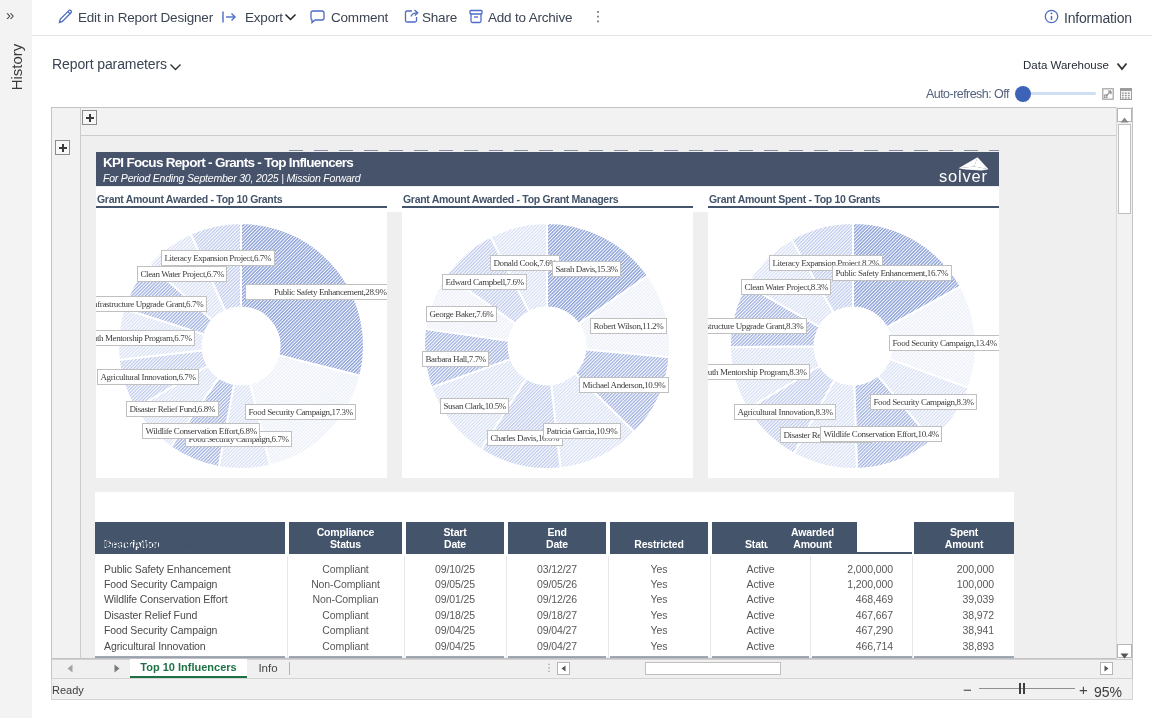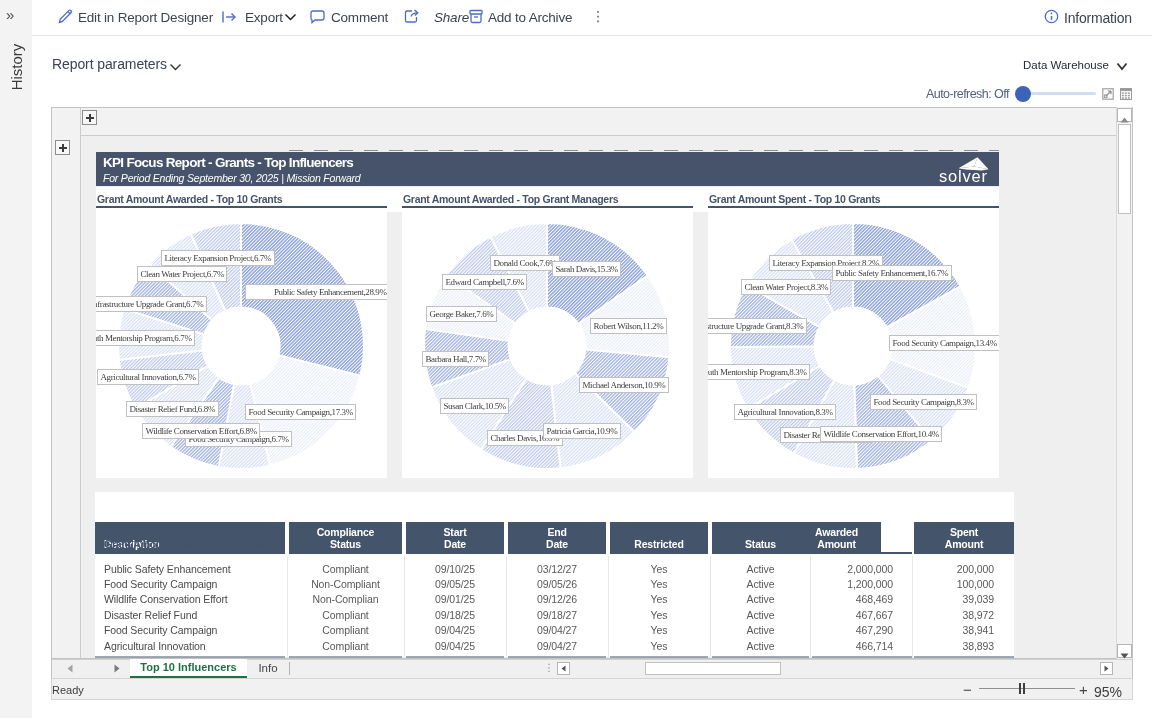--- a/index.html
+++ b/index.html
@@ -40,21 +40,21 @@
 </svg>
 <svg class="abs" style="left:309px;top:9px;" width="17" height="16" viewBox="0 0 17 16" fill="none" stroke="#4d6bc6" stroke-width="1.3">
 <path d="M2 4 Q2 2 4 2 H13 Q15 2 15 4 V9 Q15 11 13 11 H6 L3 13.5 V11 Q2 11 2 9 Z"></path>
 </svg>
 <div class="tbtxt" style="left:331px;">Comment</div>
 <svg class="abs" style="left:403px;top:8px;" width="17" height="17" viewBox="0 0 17 17" fill="none" stroke="#4d6bc6" stroke-width="1.3">
 <path d="M9 3 H4 Q2.5 3 2.5 4.5 V12.5 Q2.5 14 4 14 H12 Q13.5 14 13.5 12.5 V9"></path>
 <path d="M8 8.5 Q9.5 4.5 14.5 4.8"></path>
     <path d="M11.5 2 L14.8 4.8 L11.8 7.5"></path>
 </svg>
-<div class="tbtxt" style="left:434px;font-style:italic;">Share</div>
+<div class="tbtxt" style="left:422px;">Share</div>
 <svg class="abs" style="left:468px;top:8px;" width="16" height="17" viewBox="0 0 16 17" fill="none" stroke="#4d6bc6" stroke-width="1.3">
 <rect x="2" y="2.5" width="12" height="3.5" rx="0.7"></rect>
 <path d="M3 6 V13 Q3 14.5 4.5 14.5 H11.5 Q13 14.5 13 13 V6"></path>
 <path d="M6 9 H10"></path>
 </svg>
 <div class="tbtxt" style="left:488px;">Add to Archive</div>
 <div class="abs" style="left:591px;top:8px;font-size:14px;color:#555;">⋮</div>
 <svg class="abs" style="left:1044px;top:9px;" width="15" height="15" viewBox="0 0 15 15" fill="none" stroke="#4d6bc6" stroke-width="1.3">
 <circle cx="7.5" cy="7.5" r="6.2"></circle>
 <path d="M7.5 7 V10.8" stroke-width="1.5"></path>
@@ -234,21 +234,21 @@
   </div>
 <div class="hseg" style="left:508px;width:98px;">
     <div style="position:absolute;left:0;right:0;top:3.5px;text-align:center;line-height:12px;">End<br>Date</div>
   </div>
 <div class="hseg" style="left:610px;width:98px;">
     <div style="position:absolute;left:0;right:0;bottom:4px;text-align:center;">Restricted</div>
   </div>
 <div class="hseg" style="left:712px;width:97px;">
     <div style="position:absolute;left:0;right:0;bottom:4px;text-align:center;">Status</div>
   </div>
-<div class="hseg" style="left:792px;width:89px;">
+<div class="hseg" style="left:768px;width:89px;">
     <div style="position:absolute;left:0;right:0;top:3.5px;text-align:center;line-height:12.5px;">Awarded<br>Amount</div>
   </div>
 <div class="hseg" style="left:914px;width:100px;">
     <div style="position:absolute;left:0;right:0;top:3.5px;text-align:center;line-height:12.5px;">Spent<br>Amount</div>
   </div>
 <div class="abs" style="left:104px;top:537.5px;font-size:10.5px;letter-spacing:-0.2px;font-weight:bold;color:#44546a;">Grant Amount Awarded - Top Grants</div>
 <div class="gl" style="left:95px;top:552px;width:190px;"></div>
 <div class="gl" style="left:289px;top:552px;width:113px;"></div>
 <div class="gl" style="left:406px;top:552px;width:98px;"></div>
 <div class="gl" style="left:508px;top:552px;width:98px;"></div>

